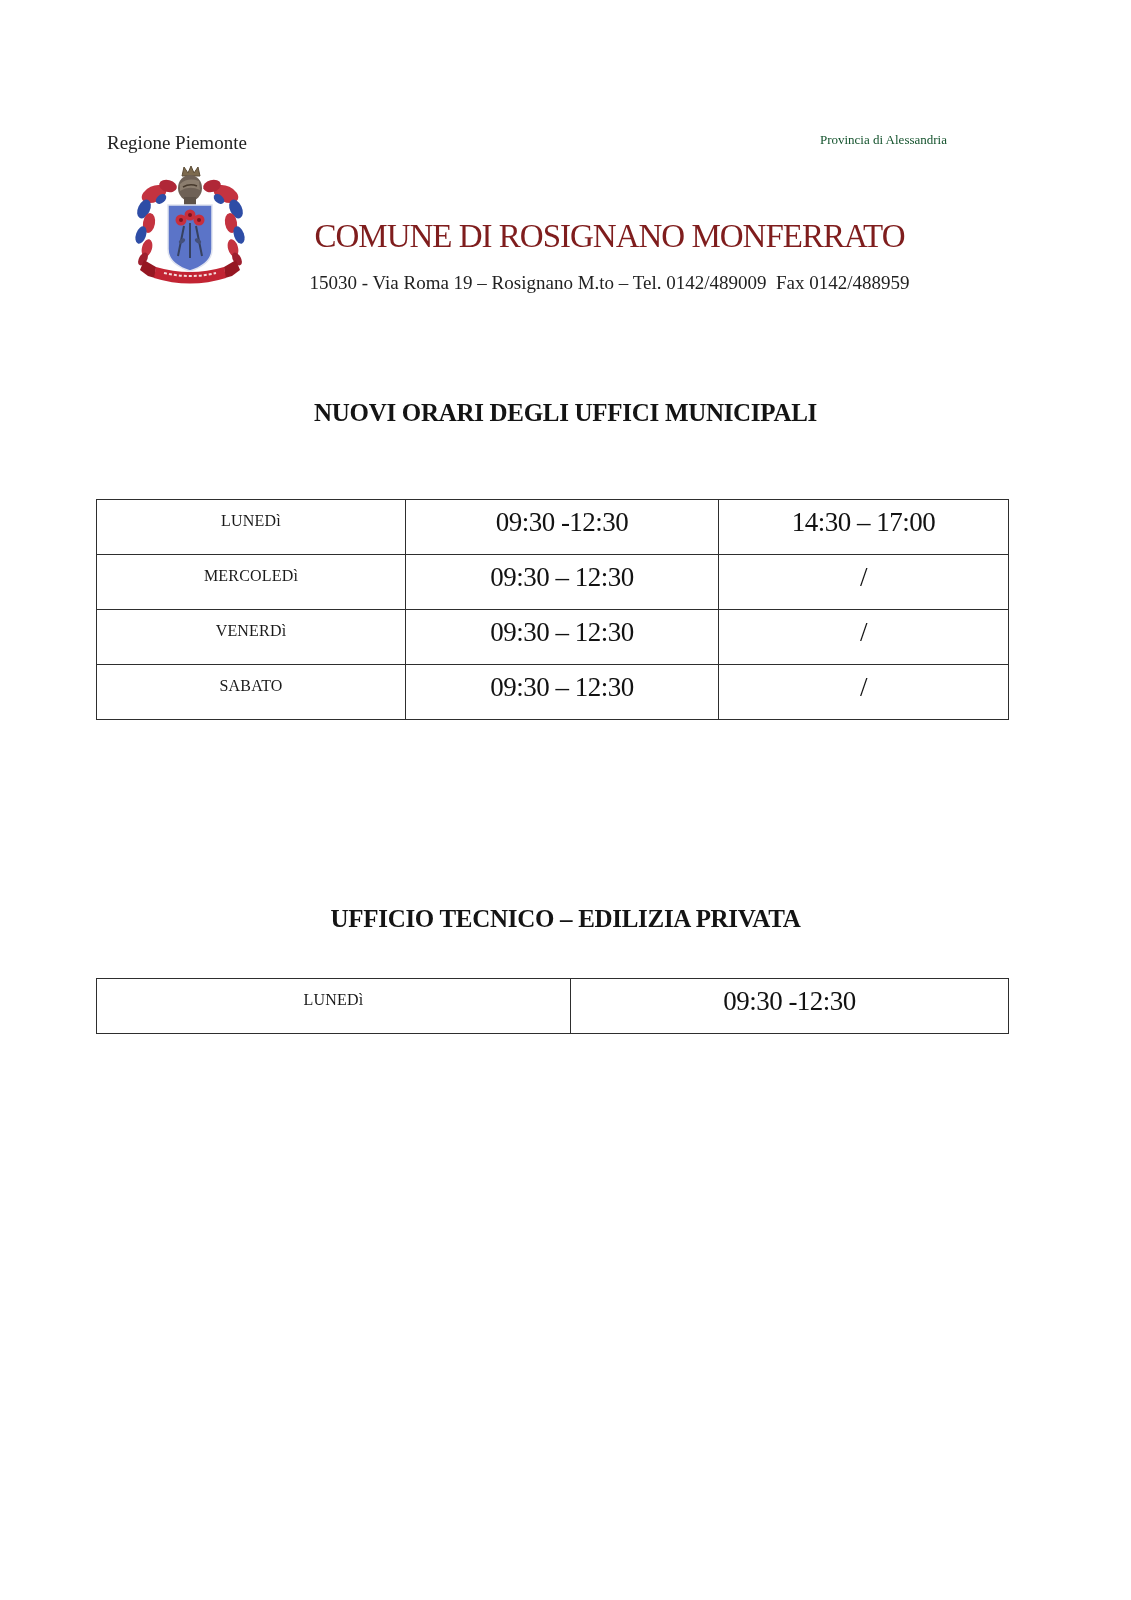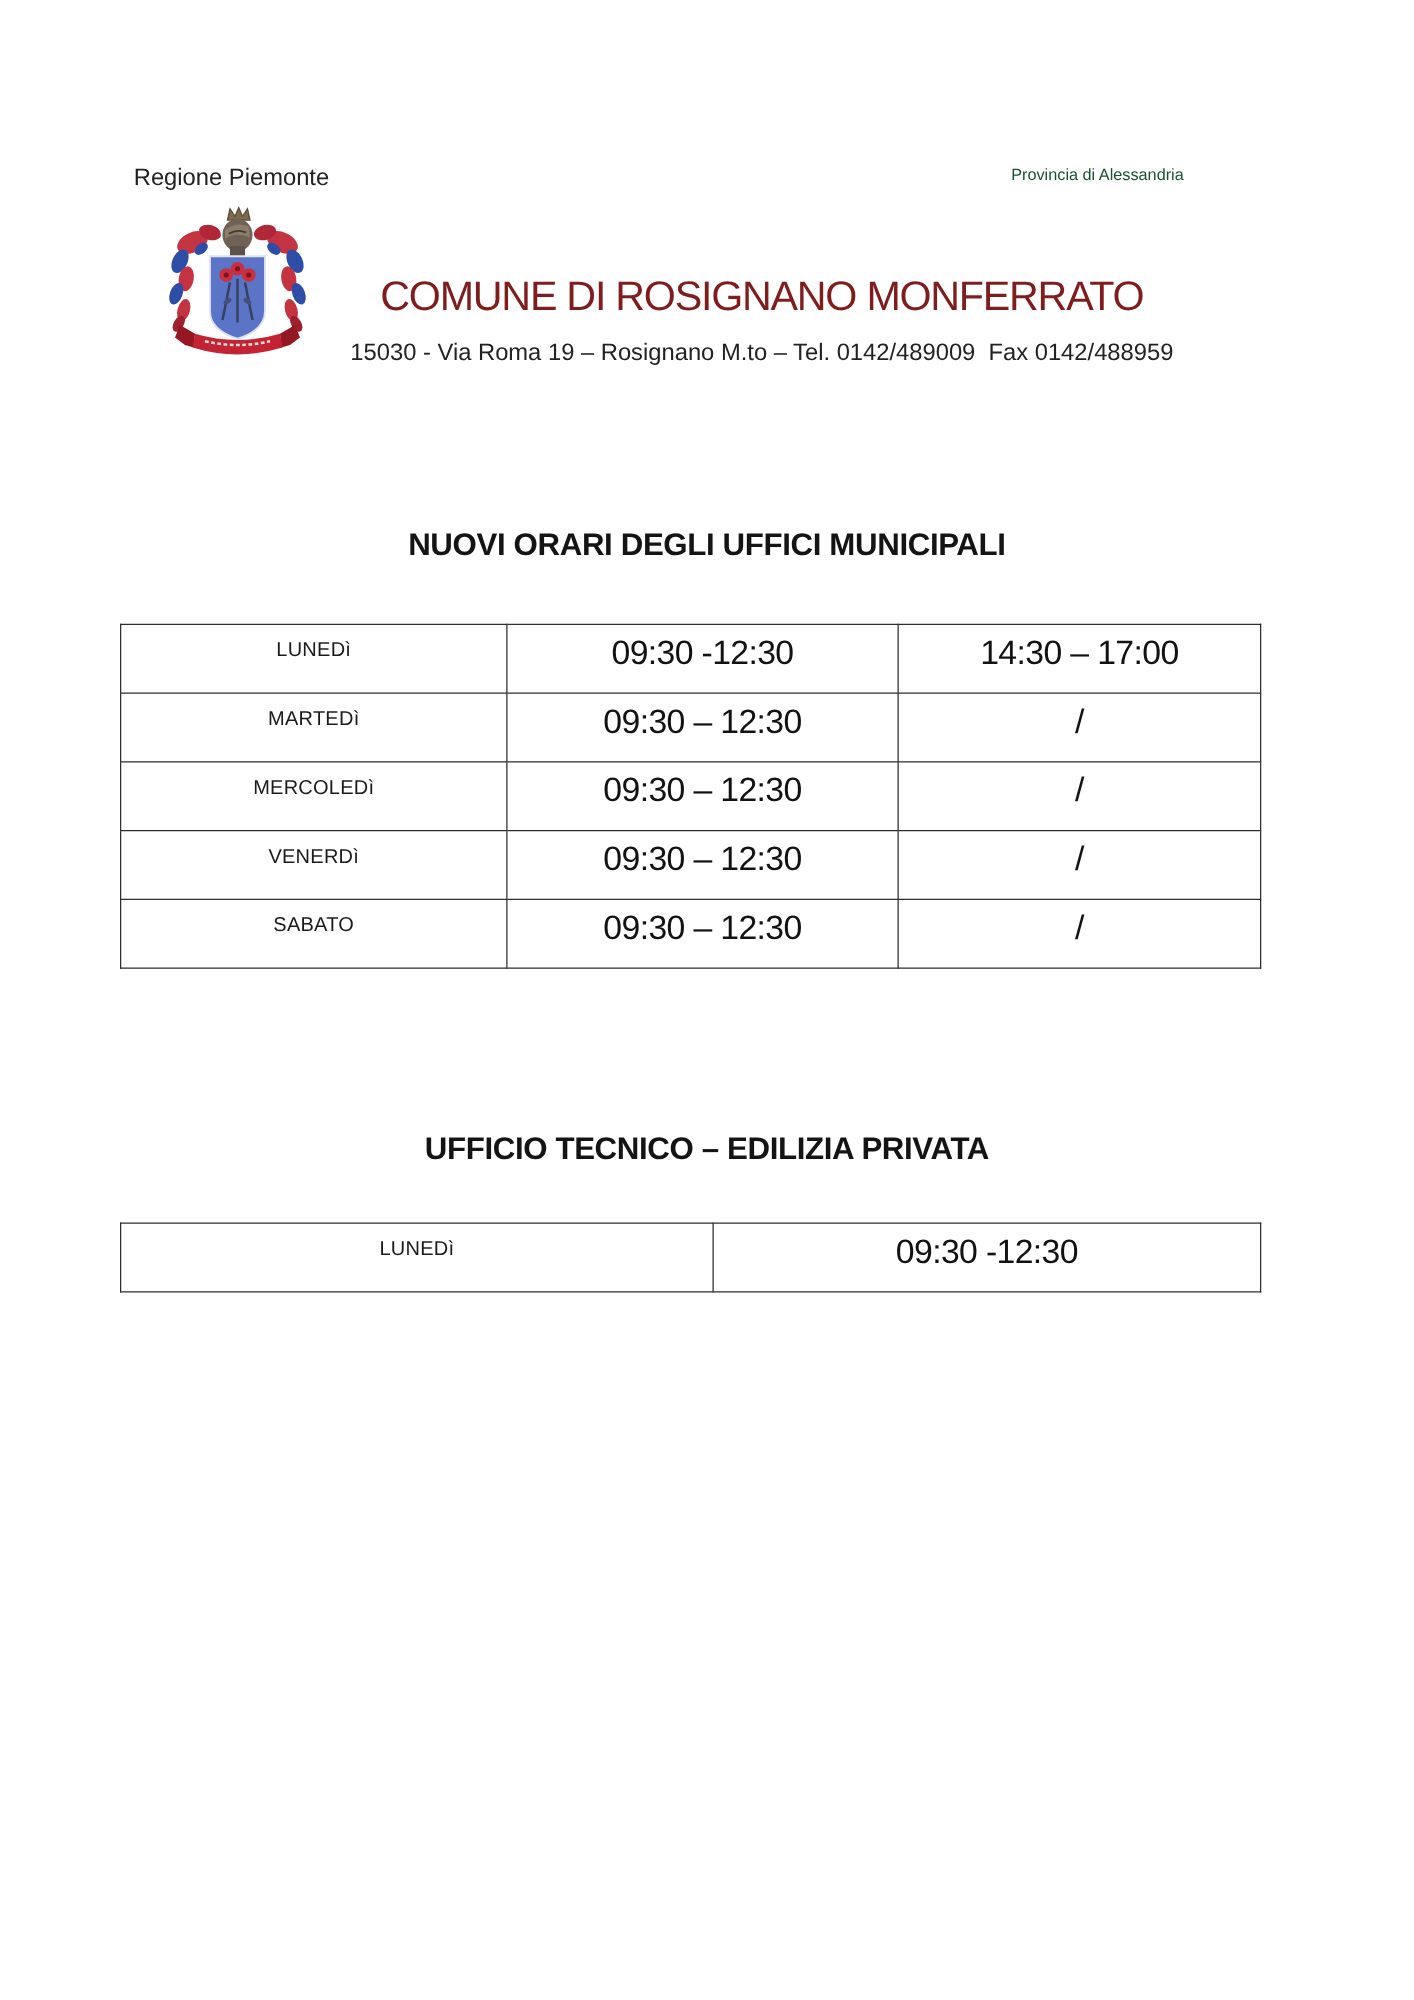--- a/index.html
+++ b/index.html
@@ -2,21 +2,21 @@
 <html><head>
 <meta charset="utf-8">
 <style>
   * { margin: 0; padding: 0; box-sizing: border-box; }
   html, body { background: #ffffff; }
   .page {
     position: relative;
     width: 1131px;
     height: 1592px;
     background: #ffffff;
-    font-family: Liberation Sans, sans-serif;
+    font-family: Liberation Serif, serif;
     color: #1c1c1c;
     overflow: hidden;
   }
   .region-label {
     position: absolute;
     left: 107px; top: 132px;
     font-size: 19px;
     color: #222;
   }
   .province-label {
@@ -53,21 +53,21 @@
   .section-heading {
     position: absolute;
     left: 0; width: 1131px;
     text-align: center;
     font-size: 25px;
     font-weight: 700;
     letter-spacing: -0.3px;
     color: #141414;
     white-space: pre;
   }
-  .heading-1 { top: 422px; }
+  .heading-1 { top: 399px; }
   .heading-2 { top: 905px; }
   table.hours {
     position: absolute;
     left: 96px;
     width: 912px;
     border-collapse: collapse;
     table-layout: fixed;
   }
   table.hours-1 { top: 499px; }
   table.hours-2 { top: 978px; }
@@ -158,25 +158,20 @@
         <col style="width:313px">
         <col style="width:290px">
     </colgroup>
     <tbody>
       <tr>
         <td class="day-cell">LUNEDì</td>
         <td class="time-cell">09:30 -12:30</td>
         <td class="time-cell">14:30 – 17:00</td>
       </tr>
       <tr>
-        <td class="day-cell">MARTEDì</td>
-        <td class="time-cell">09:30 – 12:30</td>
-        <td class="time-cell">/</td>
-      </tr>
-      <tr>
         <td class="day-cell">MERCOLEDì</td>
         <td class="time-cell">09:30 – 12:30</td>
         <td class="time-cell">/</td>
       </tr>
       <tr>
         <td class="day-cell">VENERDì</td>
         <td class="time-cell">09:30 – 12:30</td>
         <td class="time-cell">/</td>
       </tr>
       <tr>

